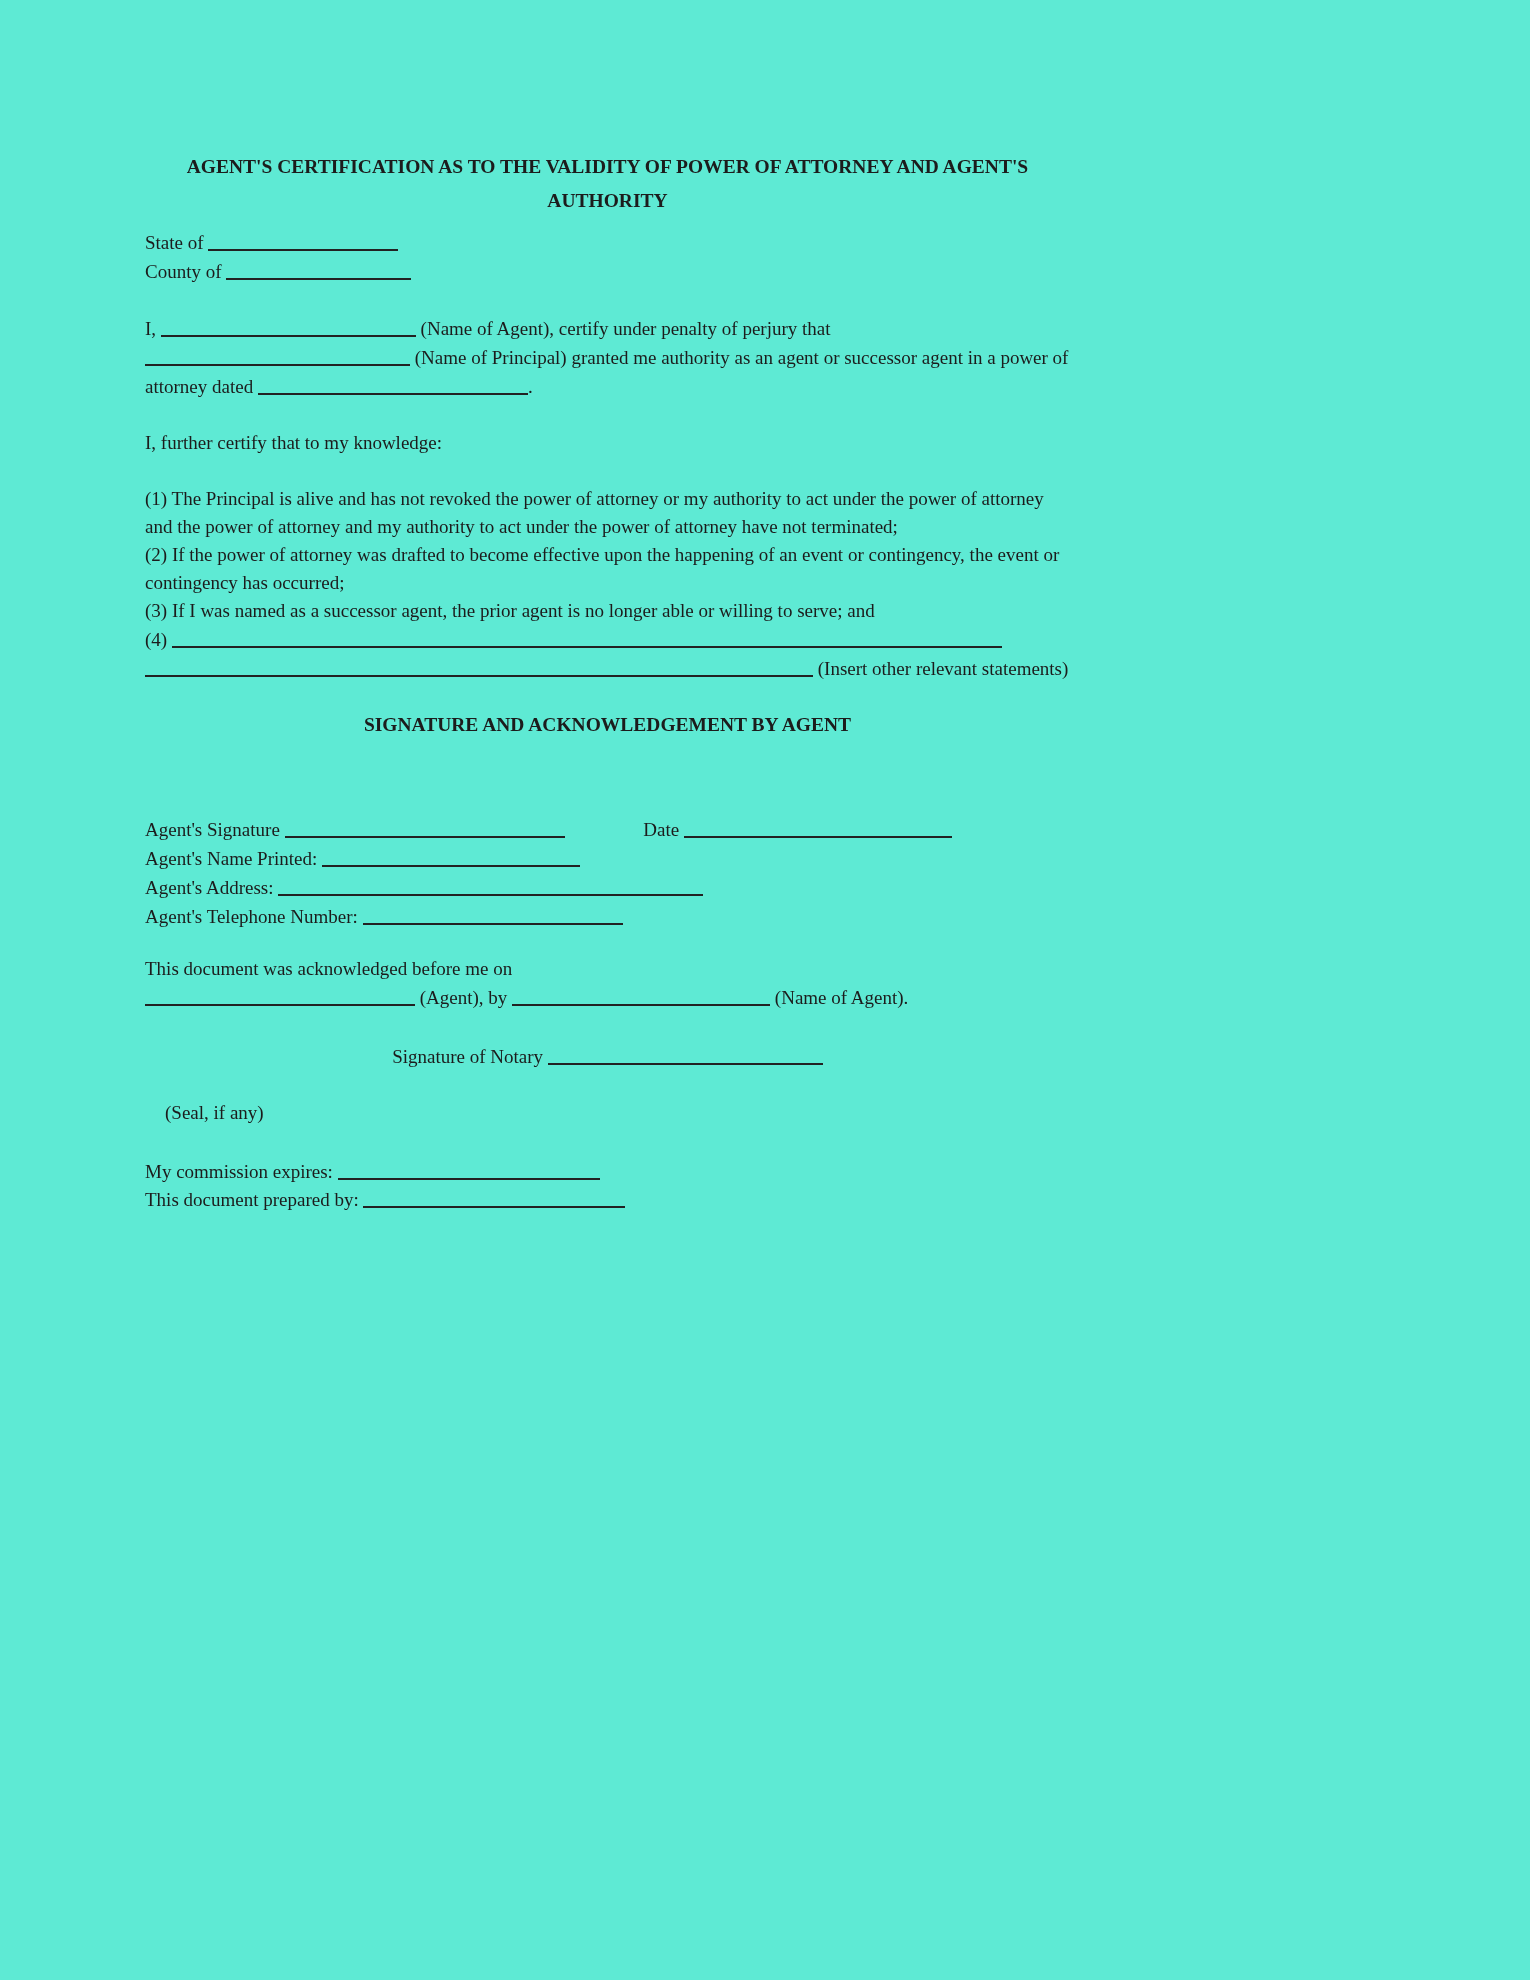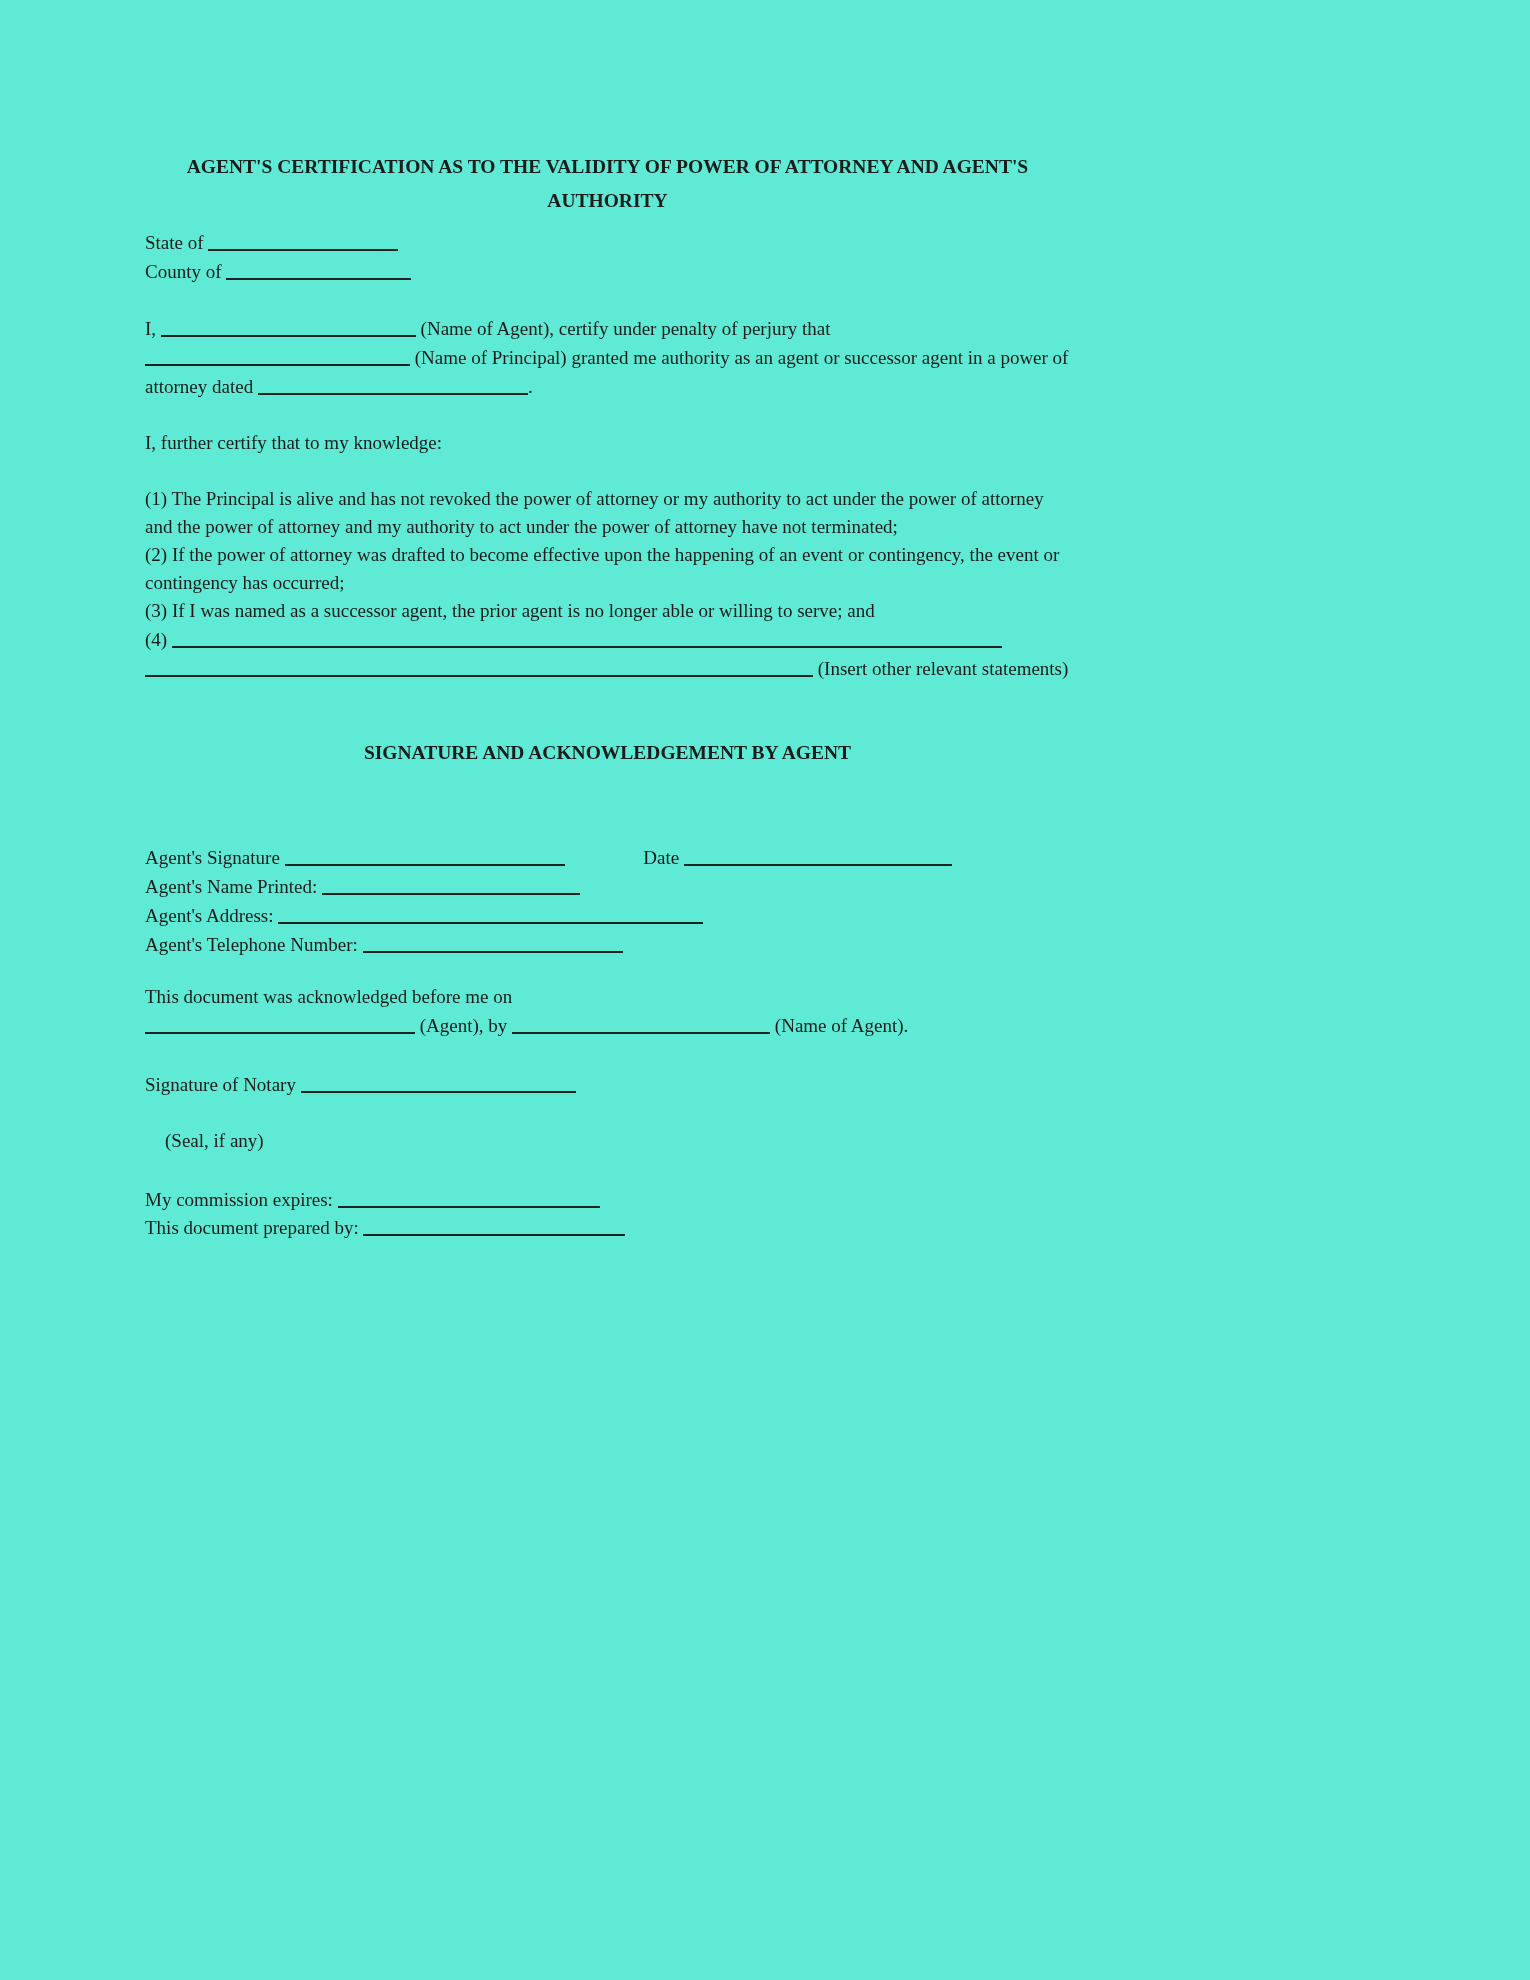--- a/index.html
+++ b/index.html
@@ -22,26 +22,26 @@
     font-weight: bold;
     font-size: 19.5px;
     line-height: 34px;
     margin-bottom: 10px;
   }
   .sig-heading {
     text-align: center;
     font-weight: bold;
     font-size: 19.5px;
     line-height: 28px;
-    margin-top: 56px;
+    margin-top: 28px;
   }
   .mt-para { margin-top: 28px; }
   .mt-sig { margin-top: 76px; }
   .mt-ack { margin-top: 24px; }
-  .mt-notary { margin-top: 30px; }
+  .mt-notary { margin-top: 30px; text-align: center; }
   .mt-seal { margin-top: 28px; margin-left: 20px; }
   .mt-comm { margin-top: 30px; }
   .tight { line-height: 26px; }
   .blank {
     display: inline-block;
     height: 1em;
     border-bottom: 2px solid #222222;
     transform: translateY(2px);
   }
   .w185 { width: 185px; }

